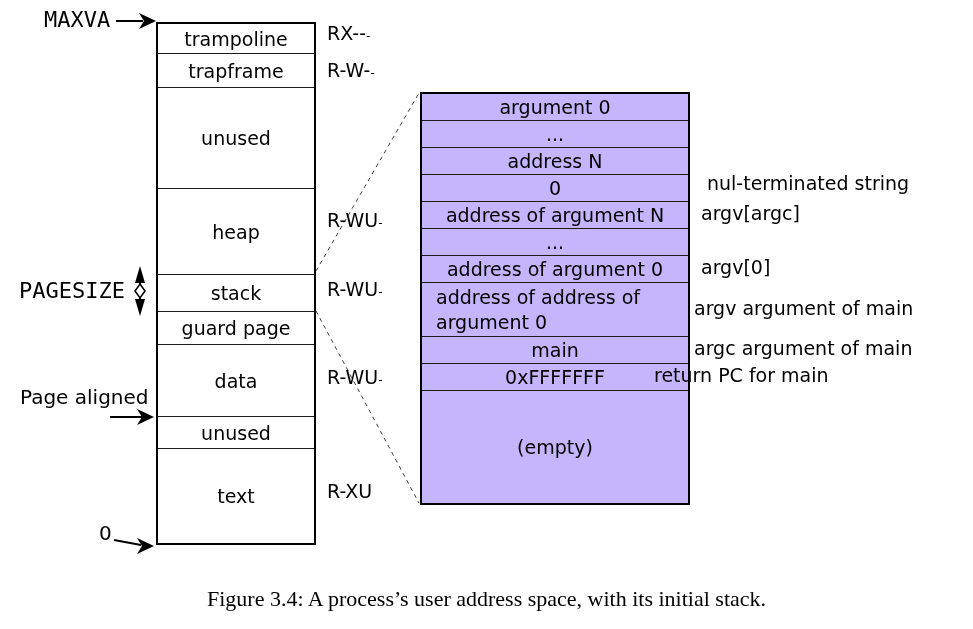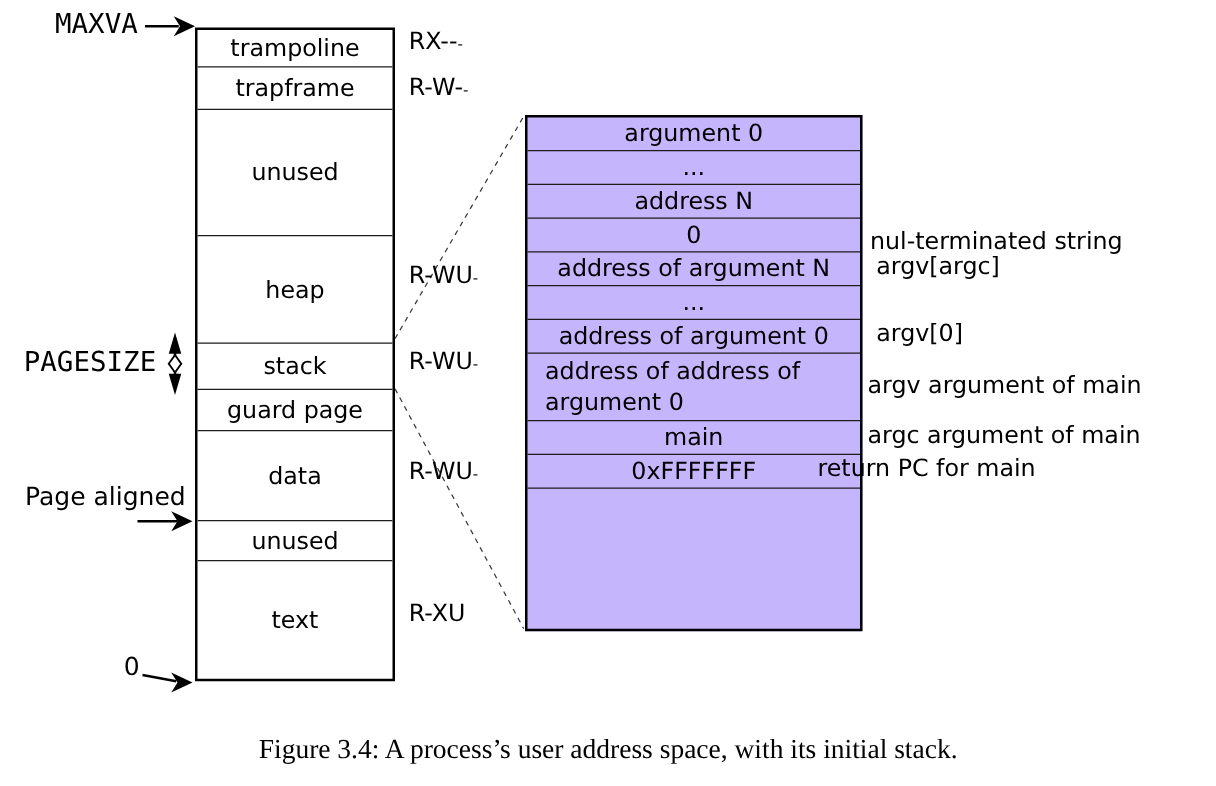--- a/index.html
+++ b/index.html
@@ -125,23 +125,24 @@
     <div class="rrow" style="top:0;    height:27px;">argument 0</div>
     <div class="rrow" style="top:27px; height:27px;">...</div>
     <div class="rrow" style="top:54px; height:27px;">address N</div>
     <div class="rrow" style="top:81px; height:27px;">0</div>
     <div class="rrow" style="top:108px; height:27px;">address of argument N</div>
     <div class="rrow" style="top:135px; height:27px;">...</div>
     <div class="rrow" style="top:162px; height:27px;">address of argument 0</div>
     <div class="rrow wrap" style="top:189px; height:54px;">address of address of argument 0</div>
     <div class="rrow" style="top:243px; height:27px;">main</div>
     <div class="rrow" style="top:270px; height:27px;">0xFFFFFFF</div>
+    <div class="rrow last" style="top:297px; height:112px;">(empty)</div>
   </div>
 
-  <div class="ann" style="top:180px;">nul-terminated string</div>
+  <div class="ann" style="top:170px;margin-left:11px;">nul-terminated string</div>
   <div class="ann" style="top:200px; left:701px;">argv[argc]</div>
   <div class="ann" style="top:254px; left:701px;">argv[0]</div>
   <div class="ann" style="top:295px; left:694px;">argv argument of main</div>
   <div class="ann" style="top:335px; left:694px;">argc argument of main</div>
   <div class="ann" style="top:362px; left:654px;">return PC for main</div>
 
   <div class="caption">Figure 3.4: A process’s user address space, with its initial stack.</div>
 
 </div>
 

